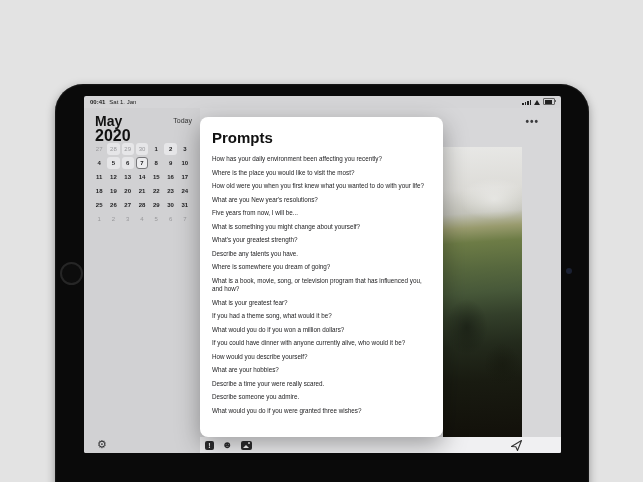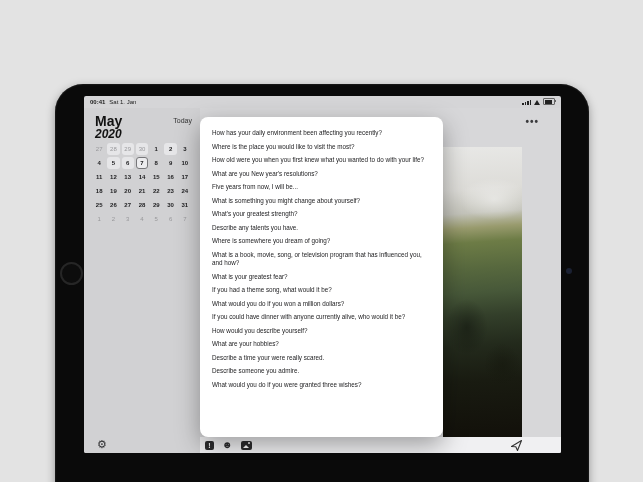--- a/index.html
+++ b/index.html
@@ -28,21 +28,21 @@
   .sig b:nth-child(3){height:4px}.sig b:nth-child(4){height:5px}
   .wifi{width:0;height:0;border-left:3.5px solid transparent;border-right:3.5px solid transparent;
         border-bottom:5px solid #222;border-radius:50% 50% 0 0;}
   .batt{position:relative;width:10px;height:5px;border:1px solid #666;border-radius:1px;}
   .batt i{position:absolute;left:.5px;top:.5px;bottom:.5px;width:70%;background:#222;}
   .batt:after{content:"";position:absolute;right:-2px;top:1px;width:1px;height:2px;background:#666;}
 
   
   .sidebar{position:absolute;left:0;top:12px;width:116px;height:345px;background:#d1d1d3;}
   .cal-month{position:absolute;left:11px;top:6px;font-size:14px;font-weight:700;color:#111;line-height:1;}
-  .cal-year{position:absolute;left:11px;top:20px;font-size:12px;font-weight:700;color:#111;line-height:1;font-style:italic;}
+  .cal-year{position:absolute;left:11px;top:20px;font-size:16px;font-weight:700;color:#111;line-height:1;}
   .today-btn{position:absolute;right:8px;top:9px;font-size:7px;color:#333;background:none;border:none;
         padding:0;font-family:inherit;cursor:pointer;}
   .calgrid{position:absolute;left:8px;top:34px;width:100px;display:grid;
         grid-template-columns:repeat(7,1fr);grid-auto-rows:14px;}
   .cal-cell{font-size:6px;font-weight:700;color:#1c1c1e;display:flex;align-items:center;
         justify-content:center;border-radius:3px;margin:1px;}
   .cal-cell.muted{color:#98989b;font-weight:400;}
   .cal-cell.hl{background:#e6e6e8;}
   .cal-cell.today{border:1px solid #77777a;background:#ececee;}
   .settings{position:absolute;left:12px;bottom:3px;width:12px;height:12px;border-radius:50%;
@@ -171,20 +171,21 @@
           </span>
           <span class="send">
             <svg width="13" height="13" viewBox="0 0 13 13">
               <path d="M1.5 7.5 L11.5 1.5 L7.5 11.5 L5.8 7.8 Z" fill="none" stroke="#333" stroke-width="1.1" stroke-linejoin="round"></path>
             </svg>
           </span>
         </div>
       </div>
 
       <div class="modal">
+        <div class="modal-title">Prompts</div>
         <ul class="prompt-list" id="prompts-list">
             <li class="prompt-item">How has your daily environment been affecting you recently?</li>
             <li class="prompt-item">Where is the place you would like to visit the most?</li>
             <li class="prompt-item">How old were you when you first knew what you wanted to do with your life?</li>
             <li class="prompt-item">What are you New year's resolutions?</li>
             <li class="prompt-item">Five years from now, I will be...</li>
             <li class="prompt-item">What is something you might change about yourself?</li>
             <li class="prompt-item">What's your greatest strength?</li>
             <li class="prompt-item">Describe any talents you have.</li>
             <li class="prompt-item">Where is somewhere you dream of going?</li>

